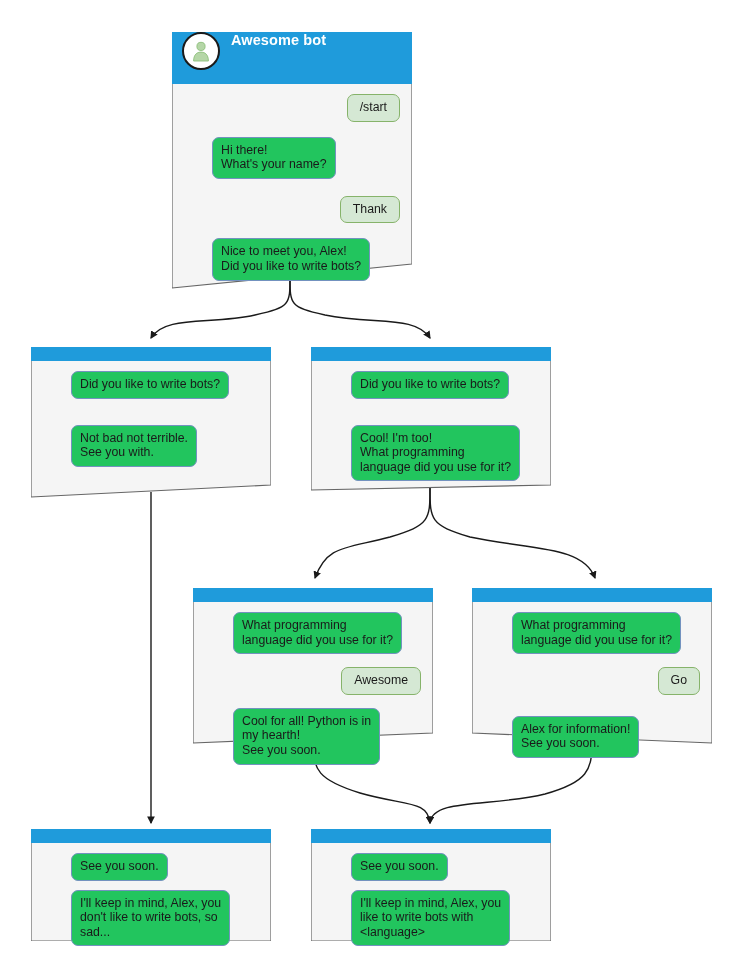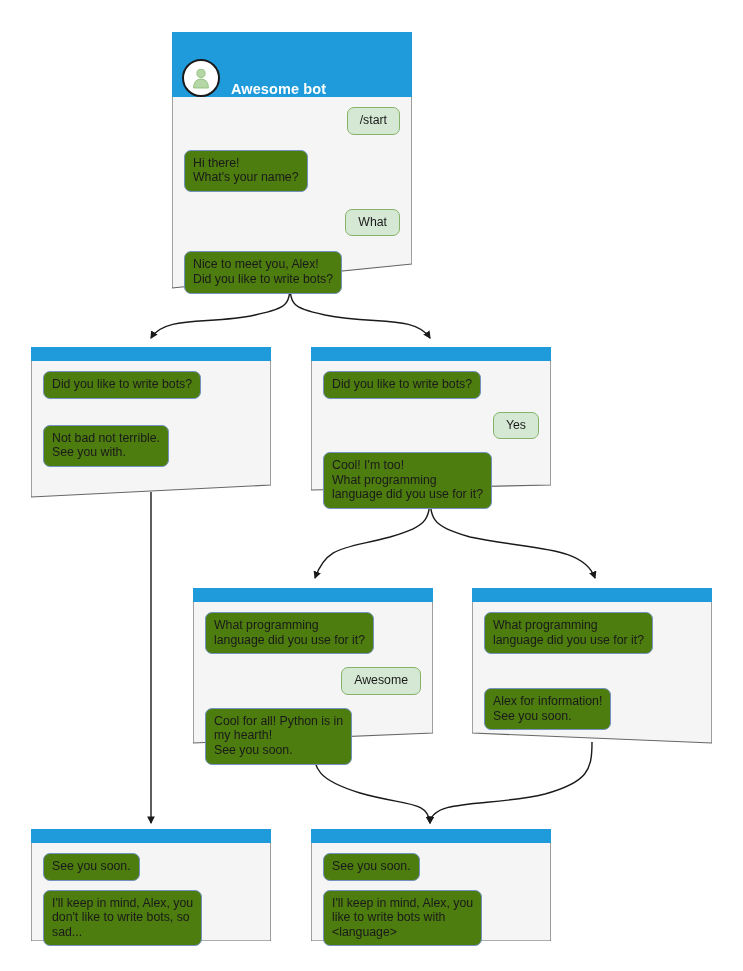--- a/index.html
+++ b/index.html
@@ -50,23 +50,23 @@
   }
 
   
   .card-header {
     position: relative;
     height: 14px;
     background: #1f9bdb;
     box-sizing: border-box;
   }
   .card-header.tall {
-    height: 65px;
+    height: 52px;
     display: flex;
-    align-items: flex-end;
+    align-items: flex-start;
     padding-left: 10px;
   }
 
   .avatar {
     width: 38px;
     height: 38px;
     border-radius: 50%;
     background: #ffffff;
     border: 2px solid #1a1a1a;
     box-sizing: border-box;
@@ -100,23 +100,24 @@
     border-radius: 7px;
     padding: 5px 8px 6px 8px;
     font-size: 12.3px;
     line-height: 14.6px;
     color: #1a1a1a;
     white-space: pre-line;
     width: fit-content;
     border: 1px solid;
   }
   .msg.bot {
-    background: #4d7c0f;
+    background: #22c55e;
     border-color: #7392bf;
     margin-right: auto;
+    margin-left: 28px;
   }
   .msg.user {
     background: #d5e8d4;
     border-color: #86b36a;
     margin-left: auto;
     text-align: left;
     padding-left: 12px;
     padding-right: 12px;
   }
   .msg-row { display: flex; }
@@ -183,21 +184,21 @@
         <div class="msg-row right">
           <div class="msg user">/start</div>
         </div>
         <div class="spacer-14"></div>
         <div class="msg-row">
           <div class="msg bot">Hi there!
 What's your name?</div>
         </div>
         <div class="spacer-16"></div>
         <div class="msg-row right">
-          <div class="msg user">What</div>
+          <div class="msg user">Thank</div>
         </div>
         <div class="spacer-14"></div>
         <div class="msg-row">
           <div class="msg bot">Nice to meet you, Alex!
 Did you like to write bots?</div>
         </div>
       </div>
     </div>
   </div>
 
@@ -225,23 +226,20 @@
     <svg class="card-shape" viewBox="0 0 240 145" preserveAspectRatio="none">
       <polygon points="0,0 240,0 240,138 0,143" fill="#f5f5f5" stroke="#666666" stroke-width="1.2"></polygon>
     </svg>
     <div class="card-inner">
       <div class="card-header"></div>
       <div class="messages">
         <div class="msg-row">
           <div class="msg bot">Did you like to write bots?</div>
         </div>
         <div class="spacer-12"></div>
-        <div class="msg-row right">
-          <div class="msg user">Yes</div>
-        </div>
         <div class="spacer-12"></div>
         <div class="msg-row">
           <div class="msg bot">Cool! I'm too!
 What programming
 language did you use for it?</div>
         </div>
       </div>
     </div>
   </div>
 
@@ -275,20 +273,23 @@
       <polygon points="0,0 240,0 240,155 0,145" fill="#f5f5f5" stroke="#666666" stroke-width="1.2"></polygon>
     </svg>
     <div class="card-inner">
       <div class="card-header"></div>
       <div class="messages">
         <div class="msg-row">
           <div class="msg bot">What programming
 language did you use for it?</div>
         </div>
         <div class="spacer-12"></div>
+        <div class="msg-row right">
+          <div class="msg user">Go</div>
+        </div>
         <div class="spacer-20"></div>
         <div class="msg-row">
           <div class="msg bot">Alex for information!
 See you soon.</div>
         </div>
       </div>
     </div>
   </div>
 
   <div class="card" style="left:31px; top:829px; width:240px; height:112px;">

